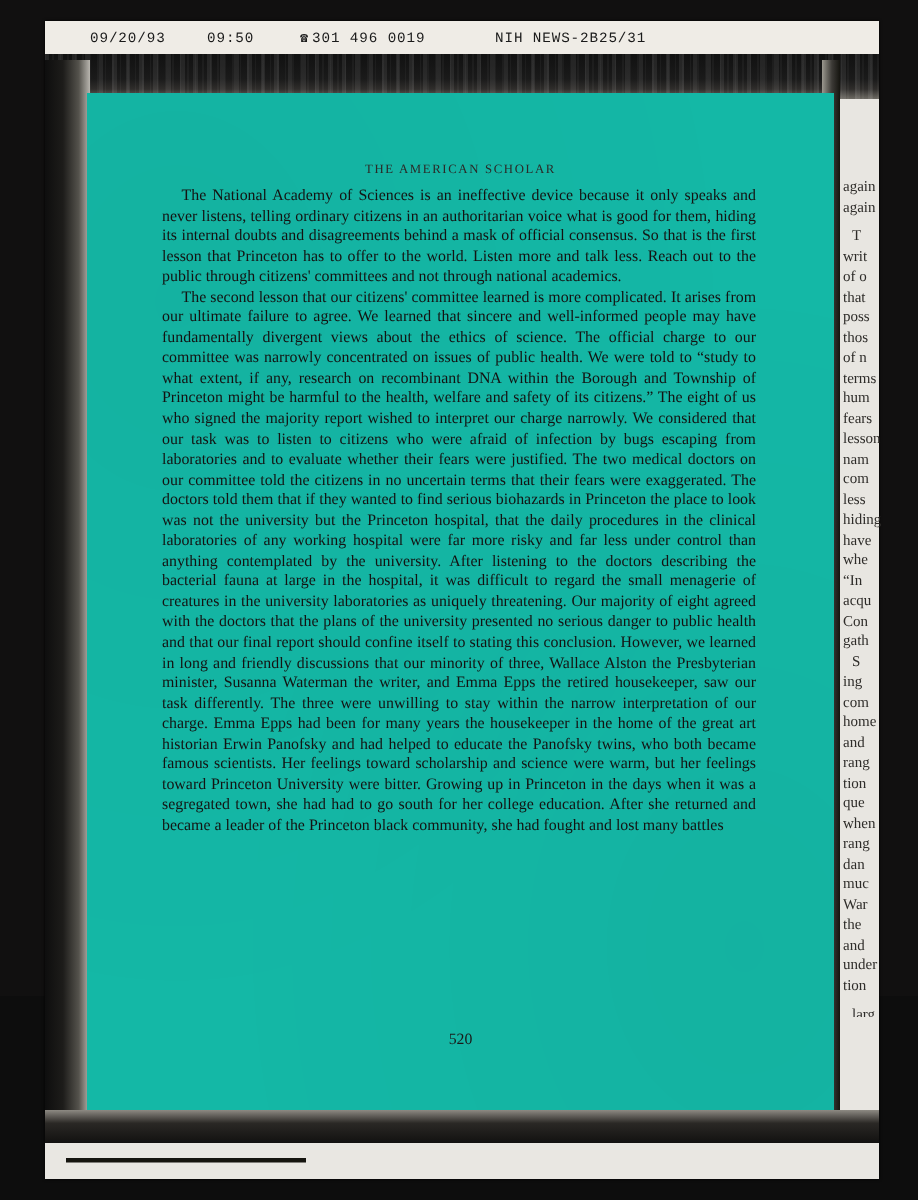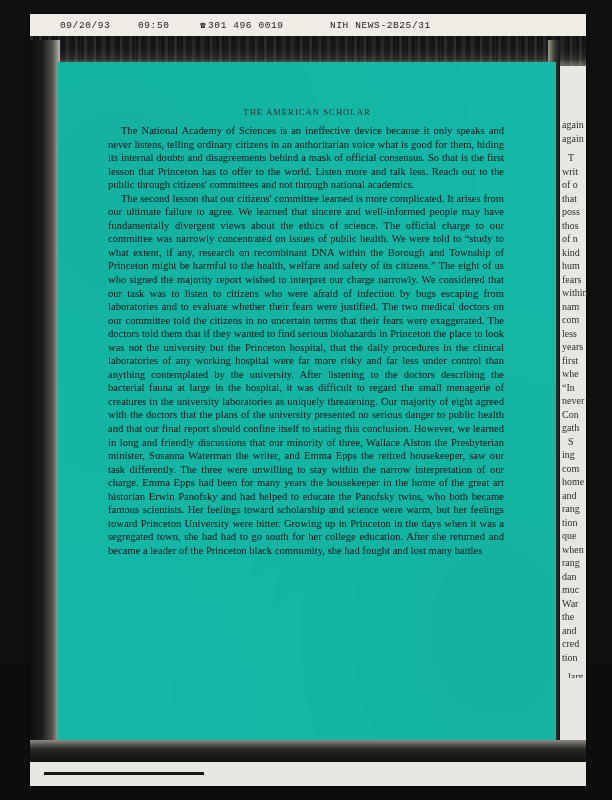--- a/index.html
+++ b/index.html
@@ -210,64 +210,65 @@
   <div class="gutter-right"></div>
 
   <div class="paper">
     <div class="running-head">THE AMERICAN SCHOLAR</div>
 
     <div class="column">
       <p>The National Academy of Sciences is an ineffective device because it only speaks and never listens, telling ordinary citizens in an authoritarian voice what is good for them, hiding its internal doubts and disagreements behind a mask of official consensus. So that is the first lesson that Princeton has to offer to the world. Listen more and talk less. Reach out to the public through citizens' committees and not through national academics.</p>
       <p>The second lesson that our citizens' committee learned is more complicated. It arises from our ultimate failure to agree. We learned that sincere and well-informed people may have fundamentally divergent views about the ethics of science. The official charge to our committee was narrowly concentrated on issues of public health. We were told to “study to what extent, if any, research on recombinant DNA within the Borough and Township of Princeton might be harmful to the health, welfare and safety of its citizens.” The eight of us who signed the majority report wished to interpret our charge narrowly. We considered that our task was to listen to citizens who were afraid of infection by bugs escaping from laboratories and to evaluate whether their fears were justified. The two medical doctors on our committee told the citizens in no uncertain terms that their fears were exaggerated. The doctors told them that if they wanted to find serious biohazards in Princeton the place to look was not the university but the Princeton hospital, that the daily procedures in the clinical laboratories of any working hospital were far more risky and far less under control than anything contemplated by the university. After listening to the doctors describing the bacterial fauna at large in the hospital, it was difficult to regard the small menagerie of creatures in the university laboratories as uniquely threatening. Our majority of eight agreed with the doctors that the plans of the university presented no serious danger to public health and that our final report should confine itself to stating this conclusion. However, we learned in long and friendly discussions that our minority of three, Wallace Alston the Presbyterian minister, Susanna Waterman the writer, and Emma Epps the retired housekeeper, saw our task differently. The three were unwilling to stay within the narrow interpretation of our charge. Emma Epps had been for many years the housekeeper in the home of the great art historian Erwin Panofsky and had helped to educate the Panofsky twins, who both became famous scientists. Her feelings toward scholarship and science were warm, but her feelings toward Princeton University were bitter. Growing up in Princeton in the days when it was a segregated town, she had had to go south for her college education. After she returned and became a leader of the Princeton black community, she had fought and lost many battles</p>
     </div>
 
+    <div class="folio">520</div>
     <div class="grain"></div>
   </div>
 
   <div class="facing-col">
     <div>again</div>
     <div>again</div>
     <div class="gap"></div>
     <div class="indent">T</div>
     <div>writ</div>
     <div>of o</div>
     <div>that</div>
     <div>poss</div>
     <div>thos</div>
     <div>of n</div>
-    <div>kind</div>
+    <div>terms</div>
     <div>hum</div>
     <div>fears</div>
-    <div>within</div>
+    <div>lesson</div>
     <div>nam</div>
     <div>com</div>
     <div>less</div>
-    <div>years</div>
-    <div>first</div>
+    <div>hiding</div>
+    <div>have</div>
     <div>whe</div>
     <div>“In</div>
-    <div>never</div>
+    <div>acqu</div>
     <div>Con</div>
     <div>gath</div>
     <div class="indent">S</div>
     <div>ing</div>
     <div>com</div>
     <div>home</div>
     <div>and</div>
     <div>rang</div>
     <div>tion</div>
     <div>que</div>
     <div>when</div>
     <div>rang</div>
     <div>dan</div>
     <div>muc</div>
     <div>War</div>
     <div>the</div>
     <div>and</div>
-    <div>cred</div>
+    <div>under</div>
     <div>tion</div>
     <div class="gap"></div>
     <div class="indent">larg</div>
 
   </div>
 
   <div class="bottom-band"></div>
   <div class="bottom-edge"></div>
   <div class="bottom-rule"></div>
 

